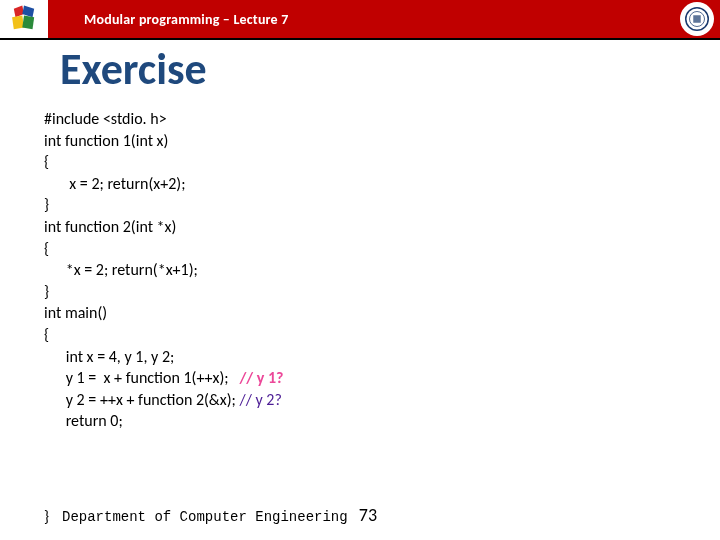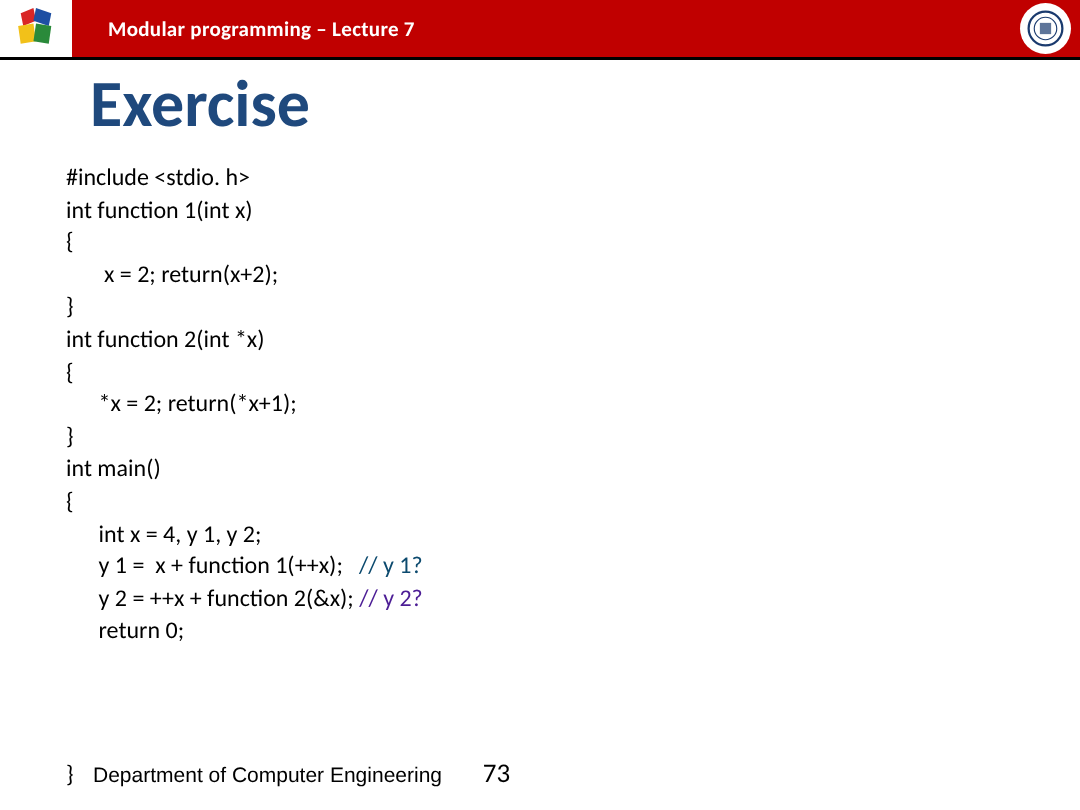--- a/index.html
+++ b/index.html
@@ -1,30 +1,30 @@
 <!DOCTYPE html>
 <html><head>
 <meta charset="utf-8">
 <style>
   * { margin: 0; padding: 0; box-sizing: border-box; }
   body { width: 720px; height: 540px; background: #fff; font-family: Calibri, Arial, sans-serif; color: #000; position: relative; overflow: hidden; }
   .header-bar { position: absolute; top: 0; left: 0; right: 0; height: 38px; background: #c00000; display: flex; align-items: center; }
   .logo-left { width: 48px; height: 38px; display: flex; align-items: center; justify-content: center; background: #fff; border-right: 0; }
   .logo-left svg { width: 34px; height: 34px; }
-  .header-text { color: #fff; font-size: 14px; font-weight: bold; margin-left: 24px; letter-spacing: 0.2px; }
+  .header-text { color: #fff; font-size: 14px; font-weight: bold; margin-left: 36px; letter-spacing: 0.2px; }
   .logo-right { position: absolute; right: 6px; top: 2px; width: 34px; height: 34px; background: #fff; border-radius: 50%; display: flex; align-items: center; justify-content: center; }
   .logo-right svg { width: 30px; height: 30px; }
   .header-line { position: absolute; top: 38px; left: 0; right: 0; height: 2px; background: #000; }
   .title { position: absolute; top: 42px; left: 60px; font-size: 44px; color: #1f497d; font-weight: 700; font-family: Calibri, Arial, sans-serif; }
   .code-block { position: absolute; top: 108px; left: 44px; font-size: 16px; line-height: 1.35; font-family: Calibri, Arial, sans-serif; white-space: pre; }
-  .comment1 { color: #0c4a6e; font-weight: normal; margin-top: 12px; }
+  .comment1 { color: #ec4899; font-weight: bold; margin-top: 12px; }
   .comment2 { color: #4c1d95; font-weight: normal; }
   .footer { position: absolute; bottom: 14px; left: 62px; right: 30px; display: flex; align-items: baseline; justify-content: space-between; font-size: 14px; }
-  .footer-left { font-family: Liberation Sans, sans-serif; }
-  .footer-page { font-size: 18px; margin-left: 24px; }
+  .footer-left { font-family: Liberation Mono, monospace; }
+  .footer-page { font-size: 18px; margin-left: 8px; }
   .footer-right { font-family: Georgia, 'Times New Roman', serif; font-size: 14px; }
   .closing-brace { position: absolute; left: 44px; bottom: 14px; font-size: 16px; }
 </style>
 </head>
 <body>
 
 <div class="header-bar">
   <div class="logo-left">
     <svg viewBox="0 0 40 40">
       <path d="M8 8 L18 4 L20 14 L10 18 Z" fill="#d92626"></path>

